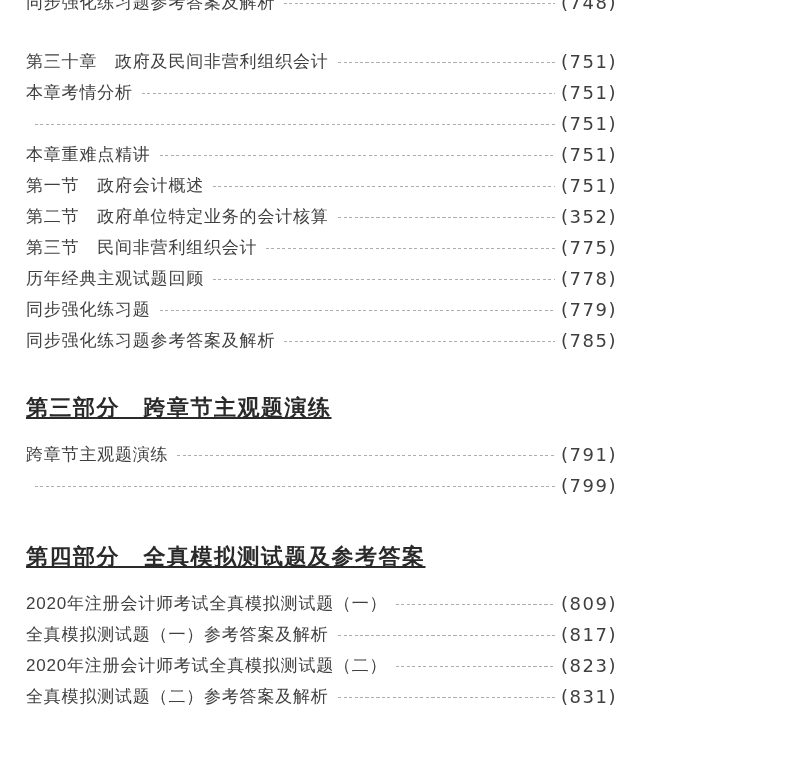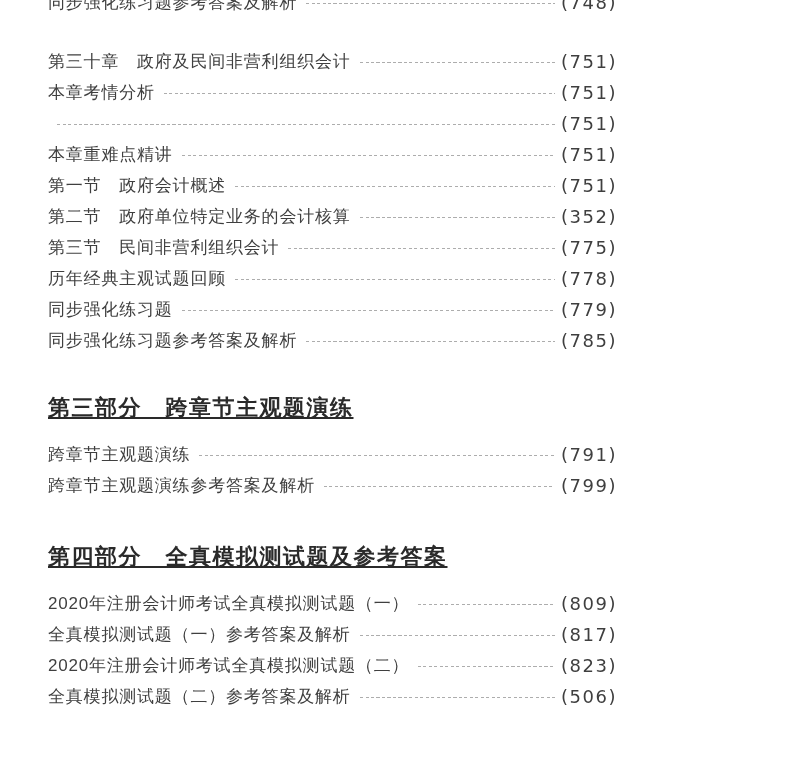--- a/index.html
+++ b/index.html
@@ -5,21 +5,21 @@
   html, body {
     margin: 0;
     padding: 0;
     background: #ffffff;
   }
   .page {
     position: relative;
     width: 630px;
     height: 776px;
     box-sizing: border-box;
-    padding: 0 13px 0 48px;
+    padding: 0 13px 0 26px;
     overflow: hidden;
     background: var(--bg, #ffffff);
     font-family: "Liberation Sans", "DejaVu Sans", sans-serif;
   }
   .toc-row {
     display: flex;
     align-items: center;
     height: 31px;
   }
   .toc-label {
@@ -146,21 +146,20 @@
   <div class="section-heading heading-part3">第三部分　跨章节主观题演练</div>
 
   <div>
   <div class="toc-row">
     <span class="toc-label">跨章节主观题演练</span>
     <span class="toc-leader"></span>
     <span class="toc-page">(791)</span>
   </div>
 
   <div class="toc-row">
-    <span class="toc-label">跨章节主观题演练参考答案及解析</span>
     <span class="toc-leader"></span>
     <span class="toc-page">(799)</span>
   </div>
 </div>
 
   <div class="section-heading heading-part4">第四部分　全真模拟测试题及参考答案</div>
 
   <div>
   <div class="toc-row">
     <span class="toc-label">2020年注册会计师考试全真模拟测试题（一）</span>
@@ -176,18 +175,18 @@
 
   <div class="toc-row">
     <span class="toc-label">2020年注册会计师考试全真模拟测试题（二）</span>
     <span class="toc-leader"></span>
     <span class="toc-page">(823)</span>
   </div>
 
   <div class="toc-row">
     <span class="toc-label">全真模拟测试题（二）参考答案及解析</span>
     <span class="toc-leader"></span>
-    <span class="toc-page">(506)</span>
+    <span class="toc-page">(831)</span>
   </div>
 
 </div>
 
 </div>
 
 </body></html>

